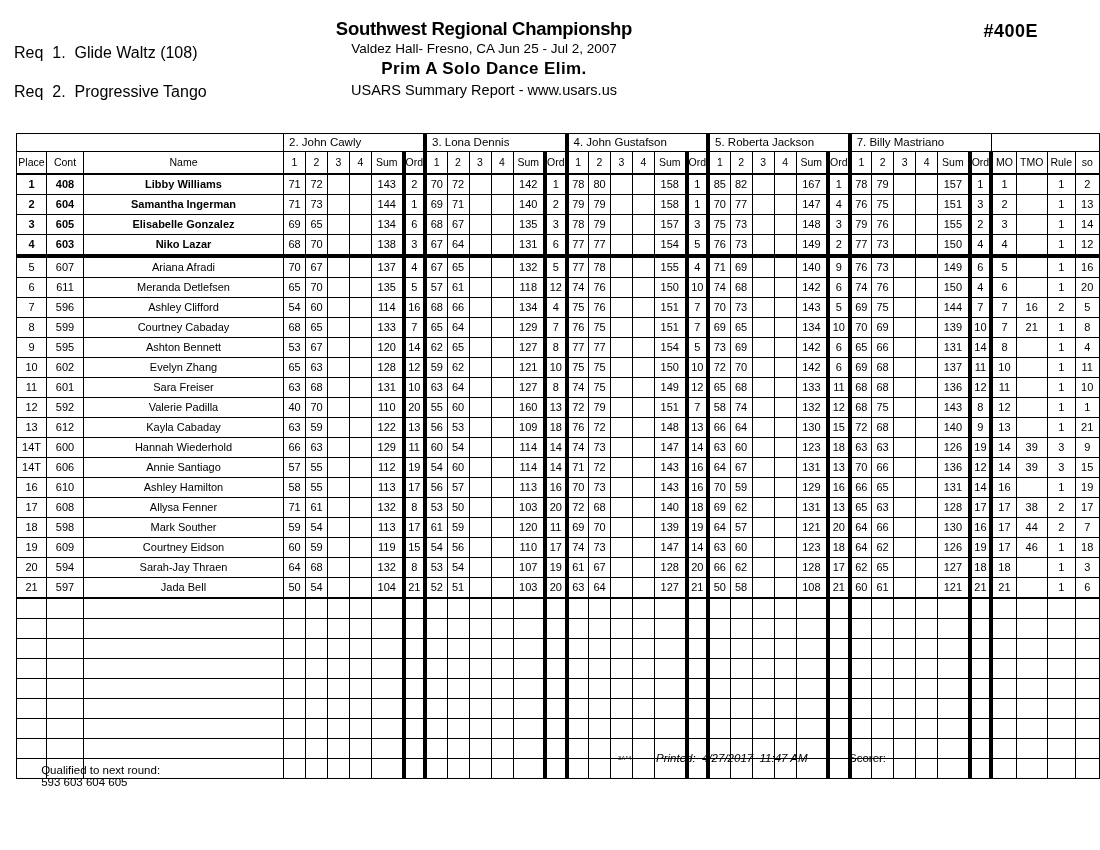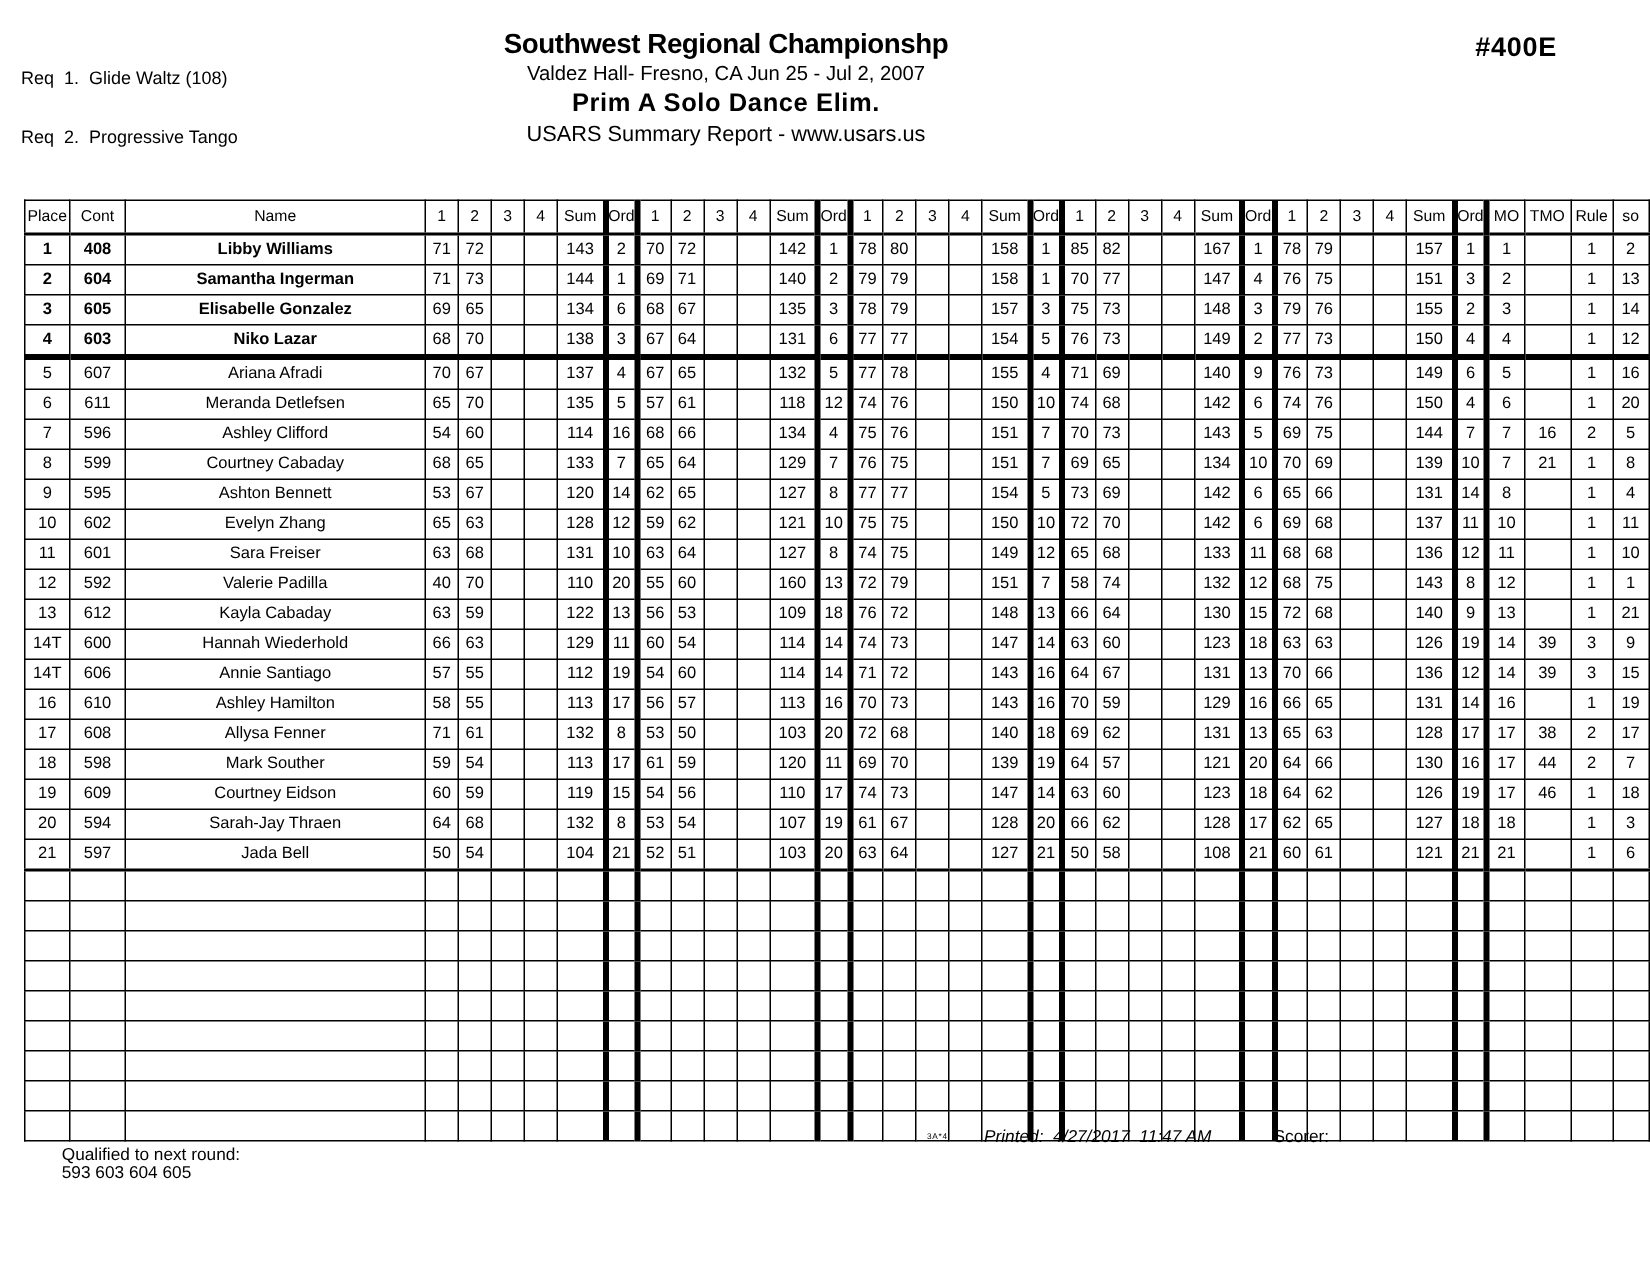--- a/index.html
+++ b/index.html
@@ -4,21 +4,21 @@
 <style>
   html,body{margin:0;padding:0;}
   body{
     width:1100px;height:850px;background:#ffffff;color:#000000;
     font-family:"Liberation Sans", sans-serif;
     -webkit-font-smoothing:none;
   }
   #page{position:relative;width:1100px;height:850px;overflow:hidden;}
 
   
-  .req-block{position:absolute;left:14px;top:20px;font-size:12px;line-height:13px;white-space:pre;}
+  .req-block{position:absolute;left:14px;top:20px;font-size:16px;line-height:13px;white-space:pre;}
   .req-line{white-space:pre;}
 
   .title-block{position:absolute;left:0;top:18px;width:968px;text-align:center;}
   .t-event{font-size:18.5px;font-weight:bold;letter-spacing:-0.3px;line-height:22px;}
   .t-venue{font-size:13.5px;line-height:18px;}
   .t-class{font-size:17px;font-weight:bold;line-height:22px;letter-spacing:0.4px;}
   .t-report{font-size:14.5px;line-height:20px;}
 
   .evt-num{position:absolute;right:62px;top:21px;font-size:18px;font-weight:bold;letter-spacing:0.5px;}
 
@@ -102,20 +102,29 @@
         <col style="width:21px">
       <col span="4" style="width:22px">
         <col style="width:32px">
         <col style="width:21px">
       <col style="width:25px">
         <col style="width:31px">
         <col style="width:28px">
         <col style="width:24px">
     </colgroup>
     <tbody id="tbody">
+        <tr class="judge-row">
+          <td colspan="3" class="noborder"></td>
+          <td colspan="6" class="jname">2.  John Cawly</td>
+          <td colspan="6" class="jname lsep">3.  Lona Dennis</td>
+          <td colspan="6" class="jname lsep">4.  John Gustafson</td>
+          <td colspan="6" class="jname lsep">5.  Roberta Jackson</td>
+          <td colspan="6" class="jname lsep">7.  Billy Mastriano</td>
+          <td colspan="4" class="noborder"></td>
+        </tr>
         <tr class="colhead headbot">
           <td class="h-left">Place</td>
           <td class="h-left">Cont</td>
           <td class="h-left">Name</td>
           <td class="">1</td>
           <td class="">2</td>
           <td class="">3</td>
           <td class="">4</td>
           <td class="">Sum</td>
           <td class="lsep rsep">Ord</td>

